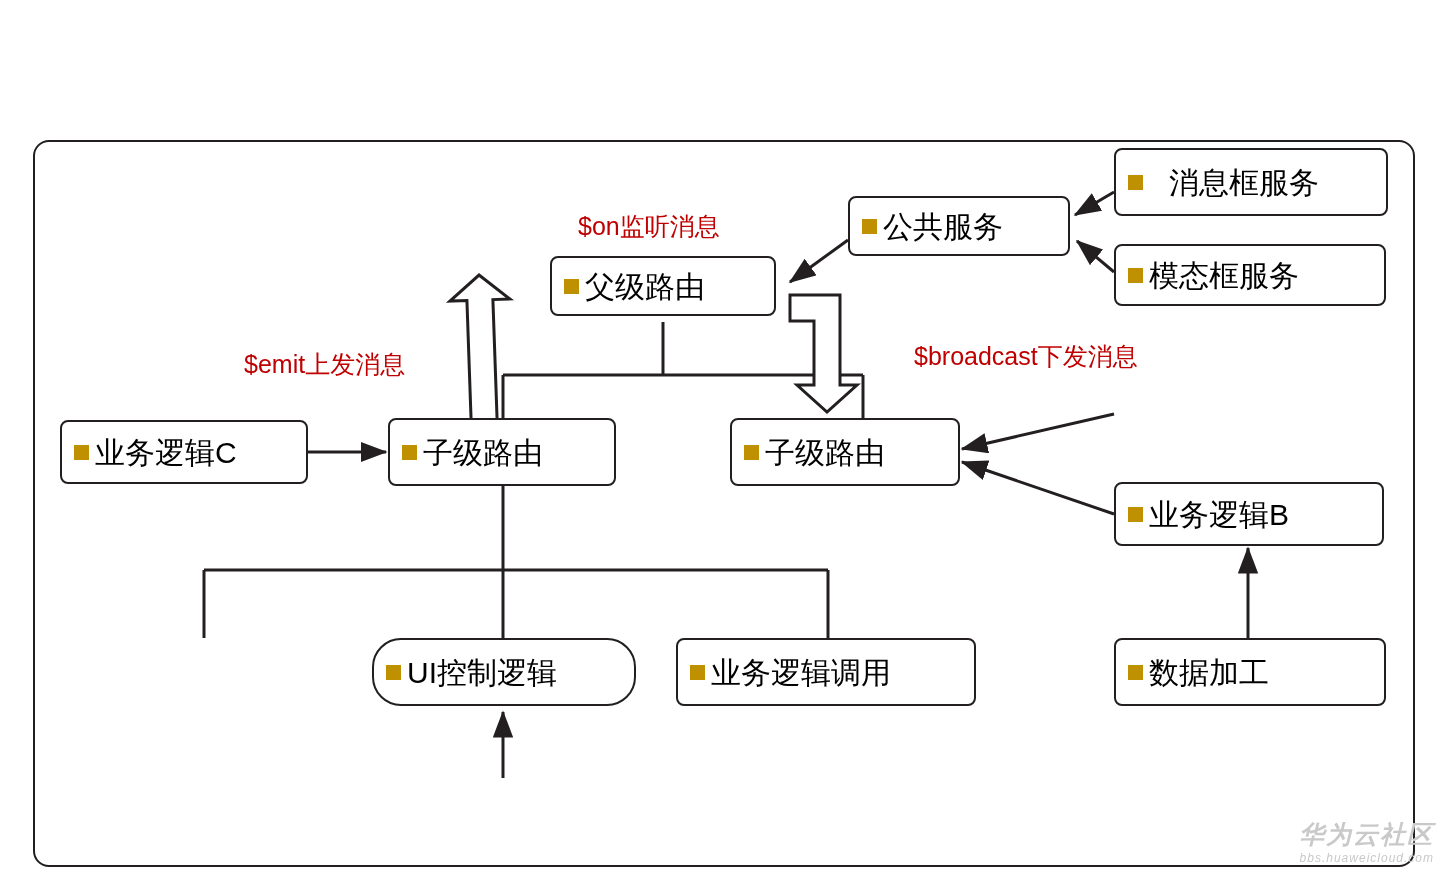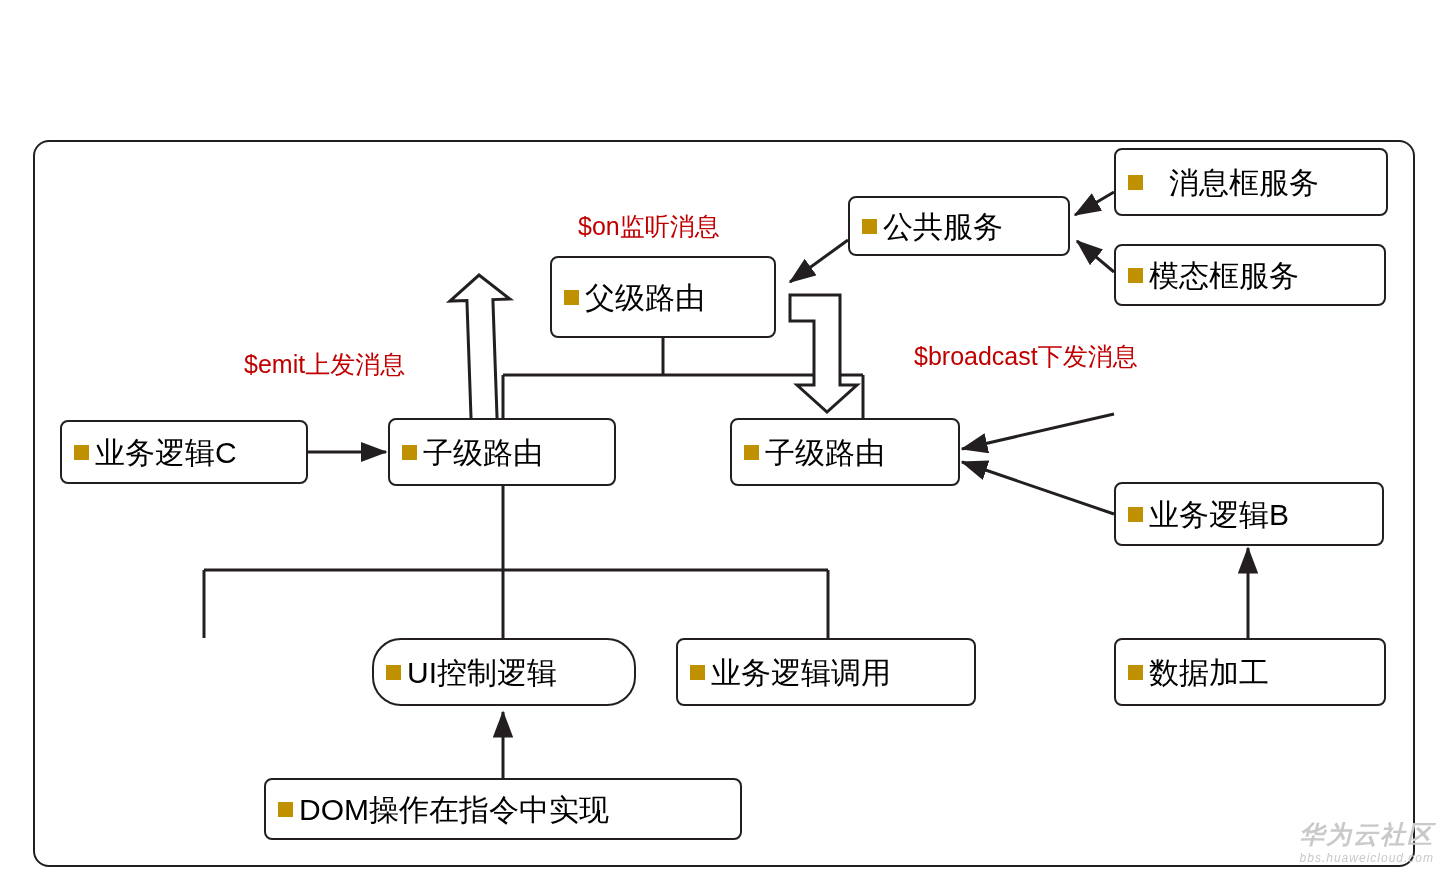--- a/index.html
+++ b/index.html
@@ -155,21 +155,21 @@
   <div class="node" style="left:1114px; top:148px; width:274px; height:68px;gap:20px;">
     <span class="bullet"></span>
     <span class="nlabel">消息框服务</span>
   </div>
 
   <div class="node" style="left:1114px; top:244px; width:272px; height:62px;">
     <span class="bullet"></span>
     <span class="nlabel">模态框服务</span>
   </div>
 
-  <div class="node" style="left:550px; top:256px; width:226px; height:82px;">
+  <div class="node" style="left:550px; top:256px; width:226px; height:60px;">
     <span class="bullet"></span>
     <span class="nlabel">父级路由</span>
   </div>
 
   <div class="node" style="left:388px; top:418px; width:228px; height:68px;">
     <span class="bullet"></span>
     <span class="nlabel">子级路由</span>
   </div>
 
   <div class="node" style="left:730px; top:418px; width:230px; height:68px;">
@@ -197,24 +197,20 @@
   <div class="node" style="left:676px; top:638px; width:300px; height:68px;">
     <span class="bullet"></span>
     <span class="nlabel">业务逻辑调用</span>
   </div>
 
   <div class="node" style="left:1114px; top:638px; width:272px; height:68px;">
     <span class="bullet"></span>
     <span class="nlabel">数据加工</span>
   </div>
 
-  <div class="node" style="left:264px; top:778px; width:478px; height:62px;">
-    <span class="bullet"></span>
-    <span class="nlabel">DOM操作在指令中实现</span>
-  </div>
 
   <div class="annot" style="left:578px; top:210px;">$on监听消息</div>
   <div class="annot" style="left:244px; top:348px;">$emit上发消息</div>
   <div class="annot" style="left:914px; top:340px;">$broadcast下发消息</div>
 
   <div class="wm">
     <div class="wm-main">华为云社区</div>
     <div class="wm-sub">bbs.huaweicloud.com</div>
   </div>
 

